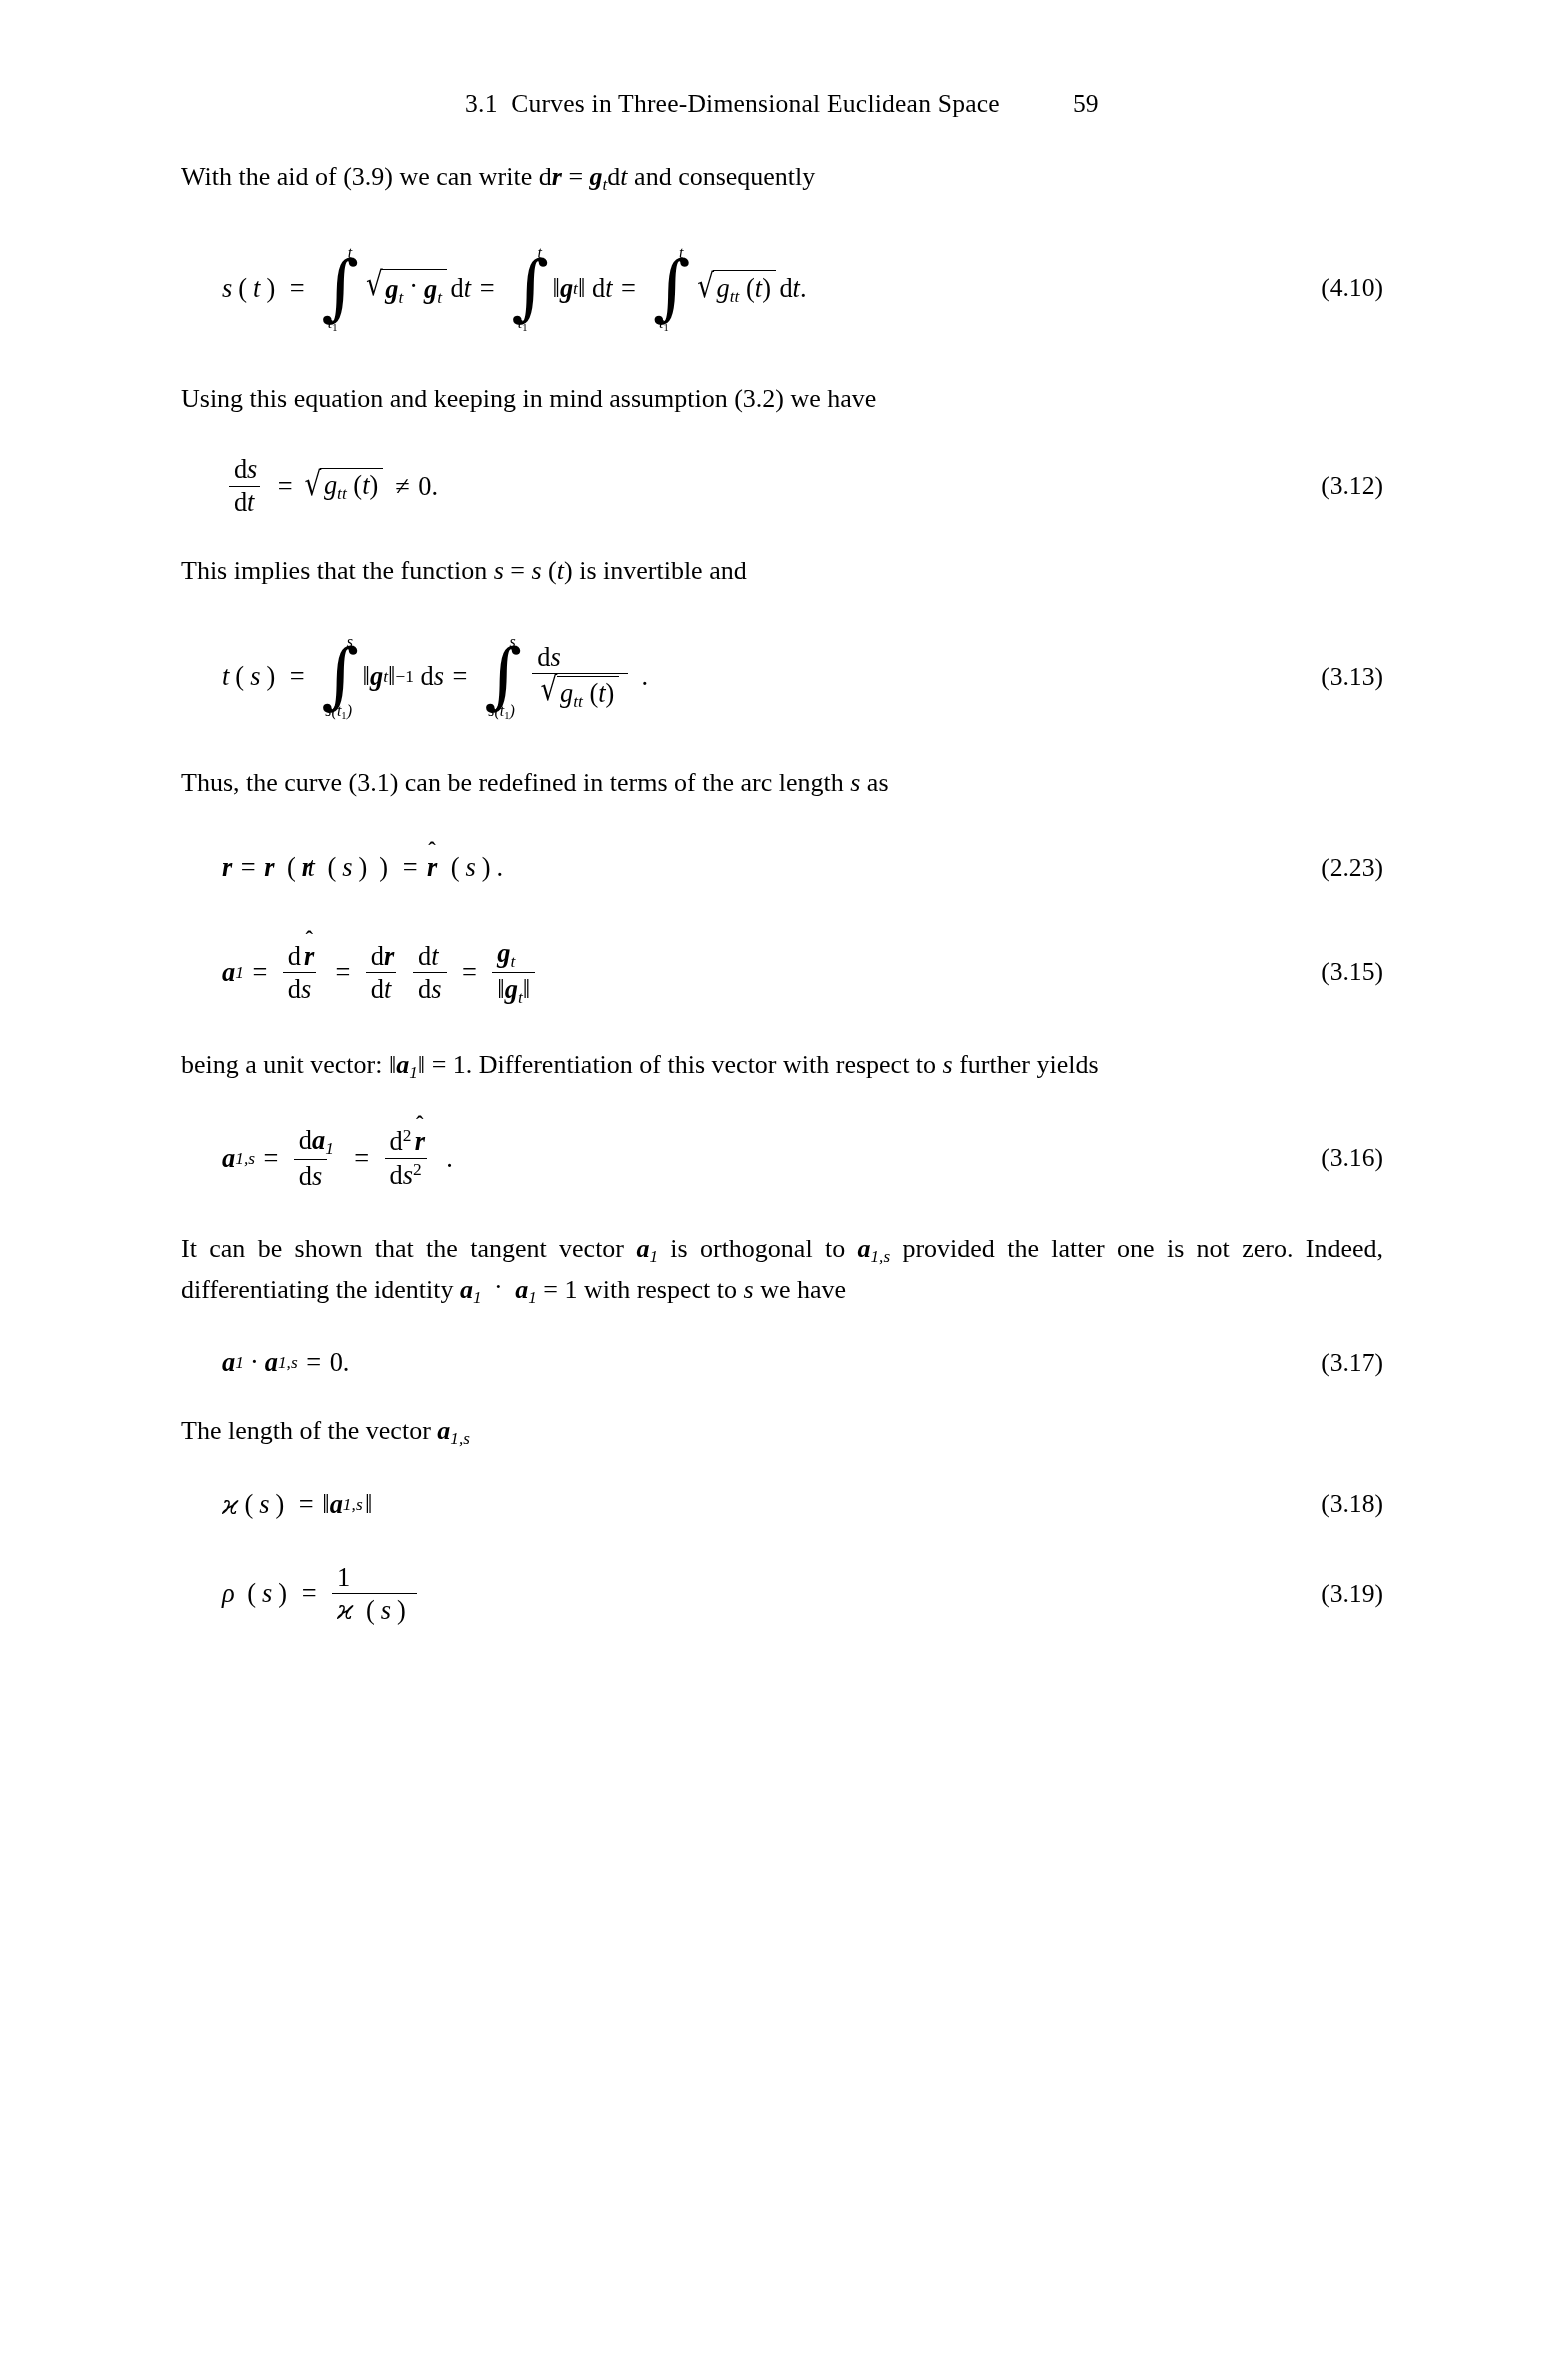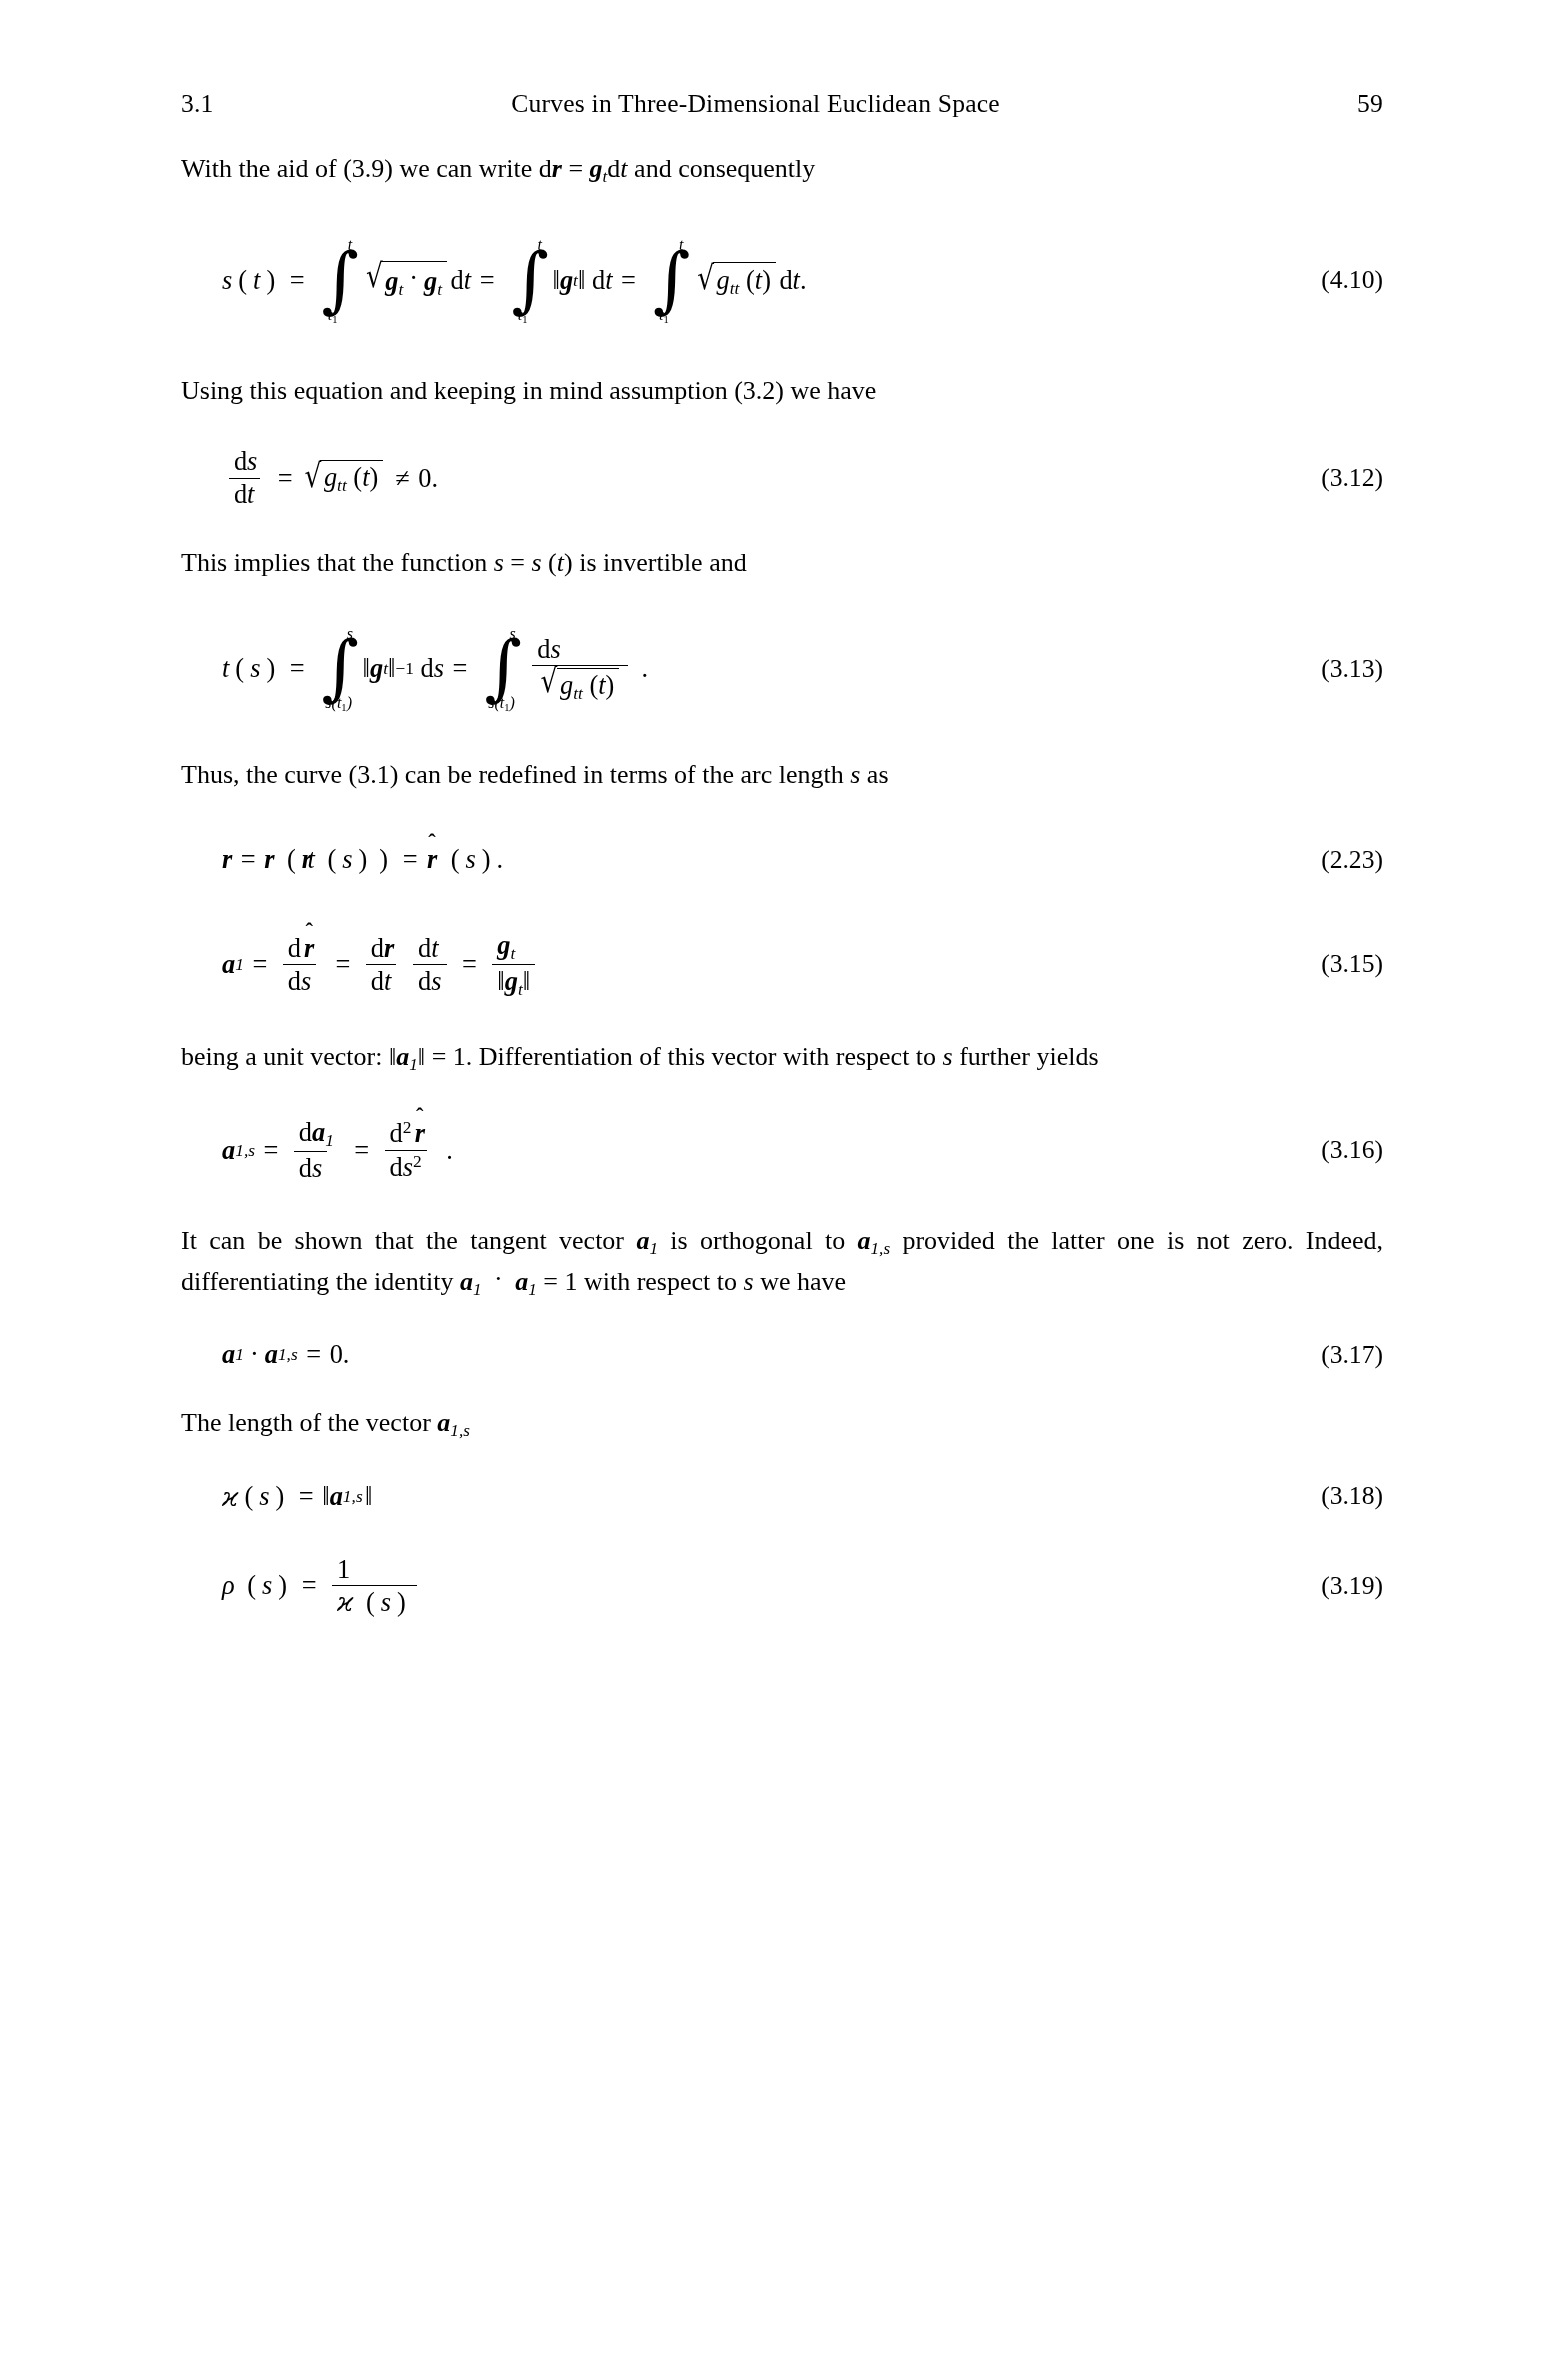--- a/index.html
+++ b/index.html
@@ -23,24 +23,24 @@
   .content {
     position: absolute;
     left: 181px;
     top: 89px;
     width: 1202px;
   }
   
   .runhead {
     display: flex;
     align-items: baseline;
-    justify-content: space-between;
+    justify-content: center;
     font-size: 25.6px;
     letter-spacing: 0.2px;
-    margin-bottom: 32px;
+    margin-bottom: 40px;
   }
   .runhead .sec-num { margin-right: 13.6px; }
   .runhead .sec-title { margin-right: 0; }
   .runhead .pagenum { margin-left: 73px; }
 
   
   p.para {
     font-size: 26px;
     line-height: 1.38;
     margin: 0 0 0 0;

